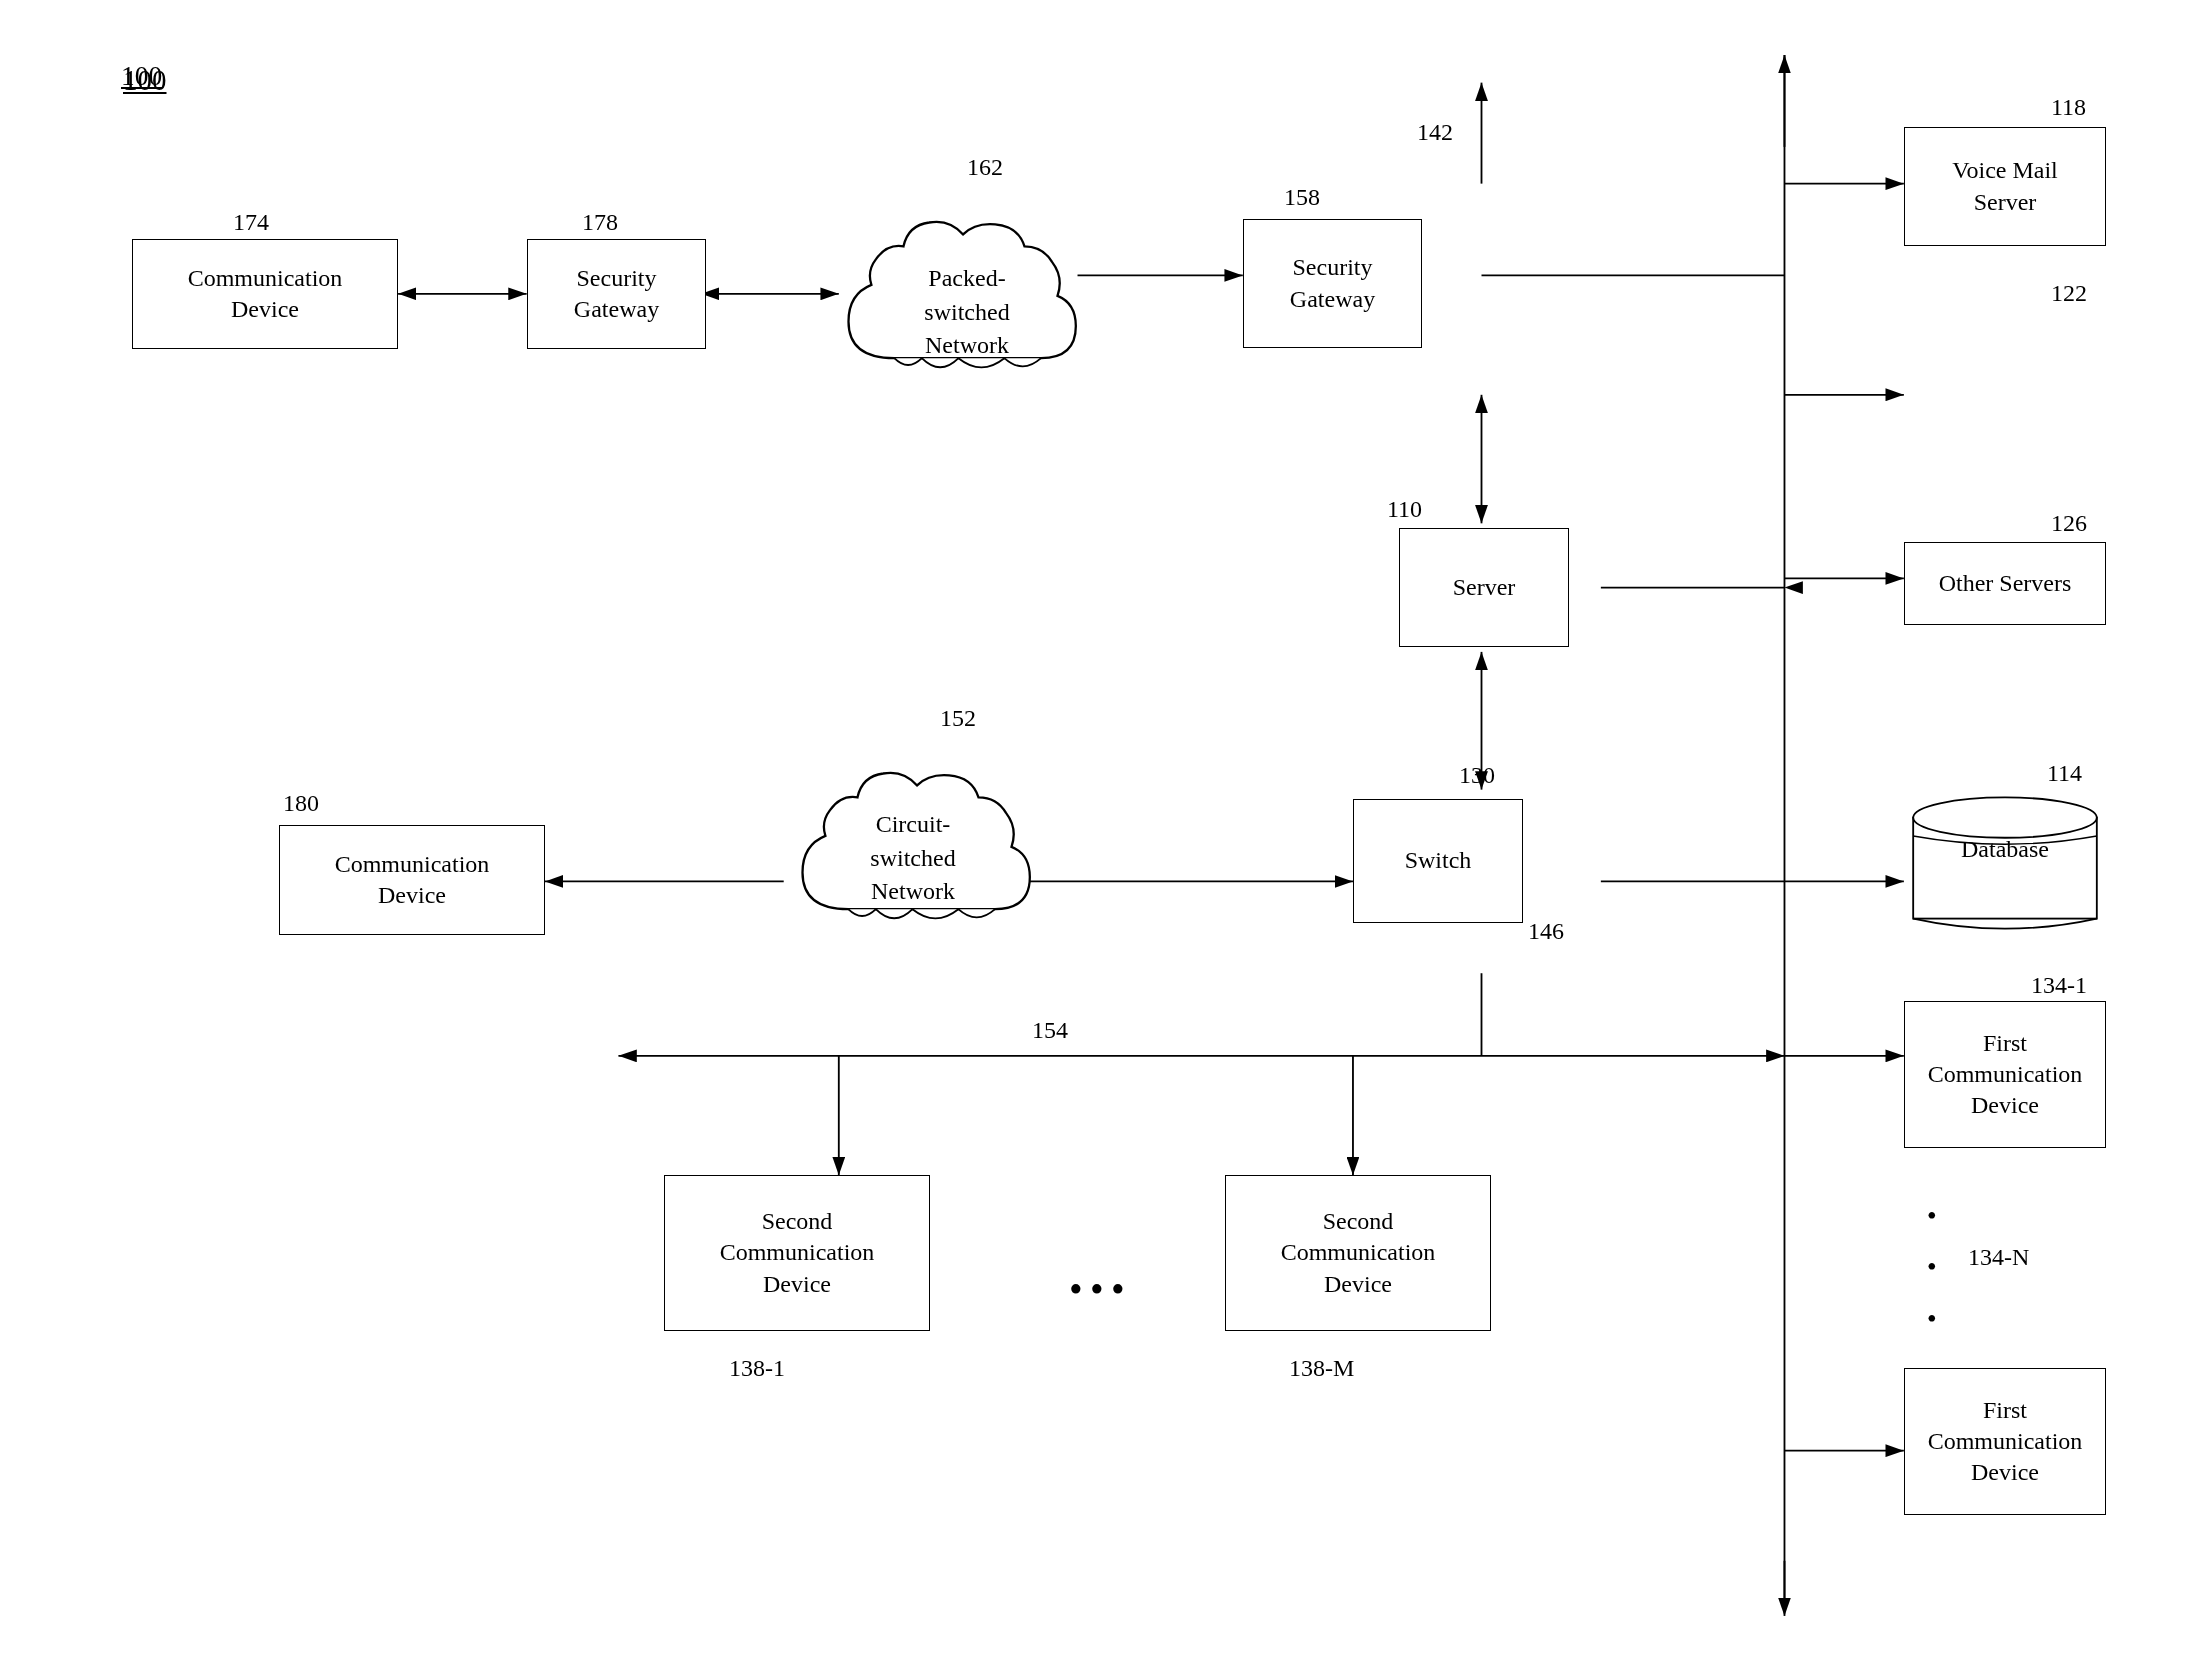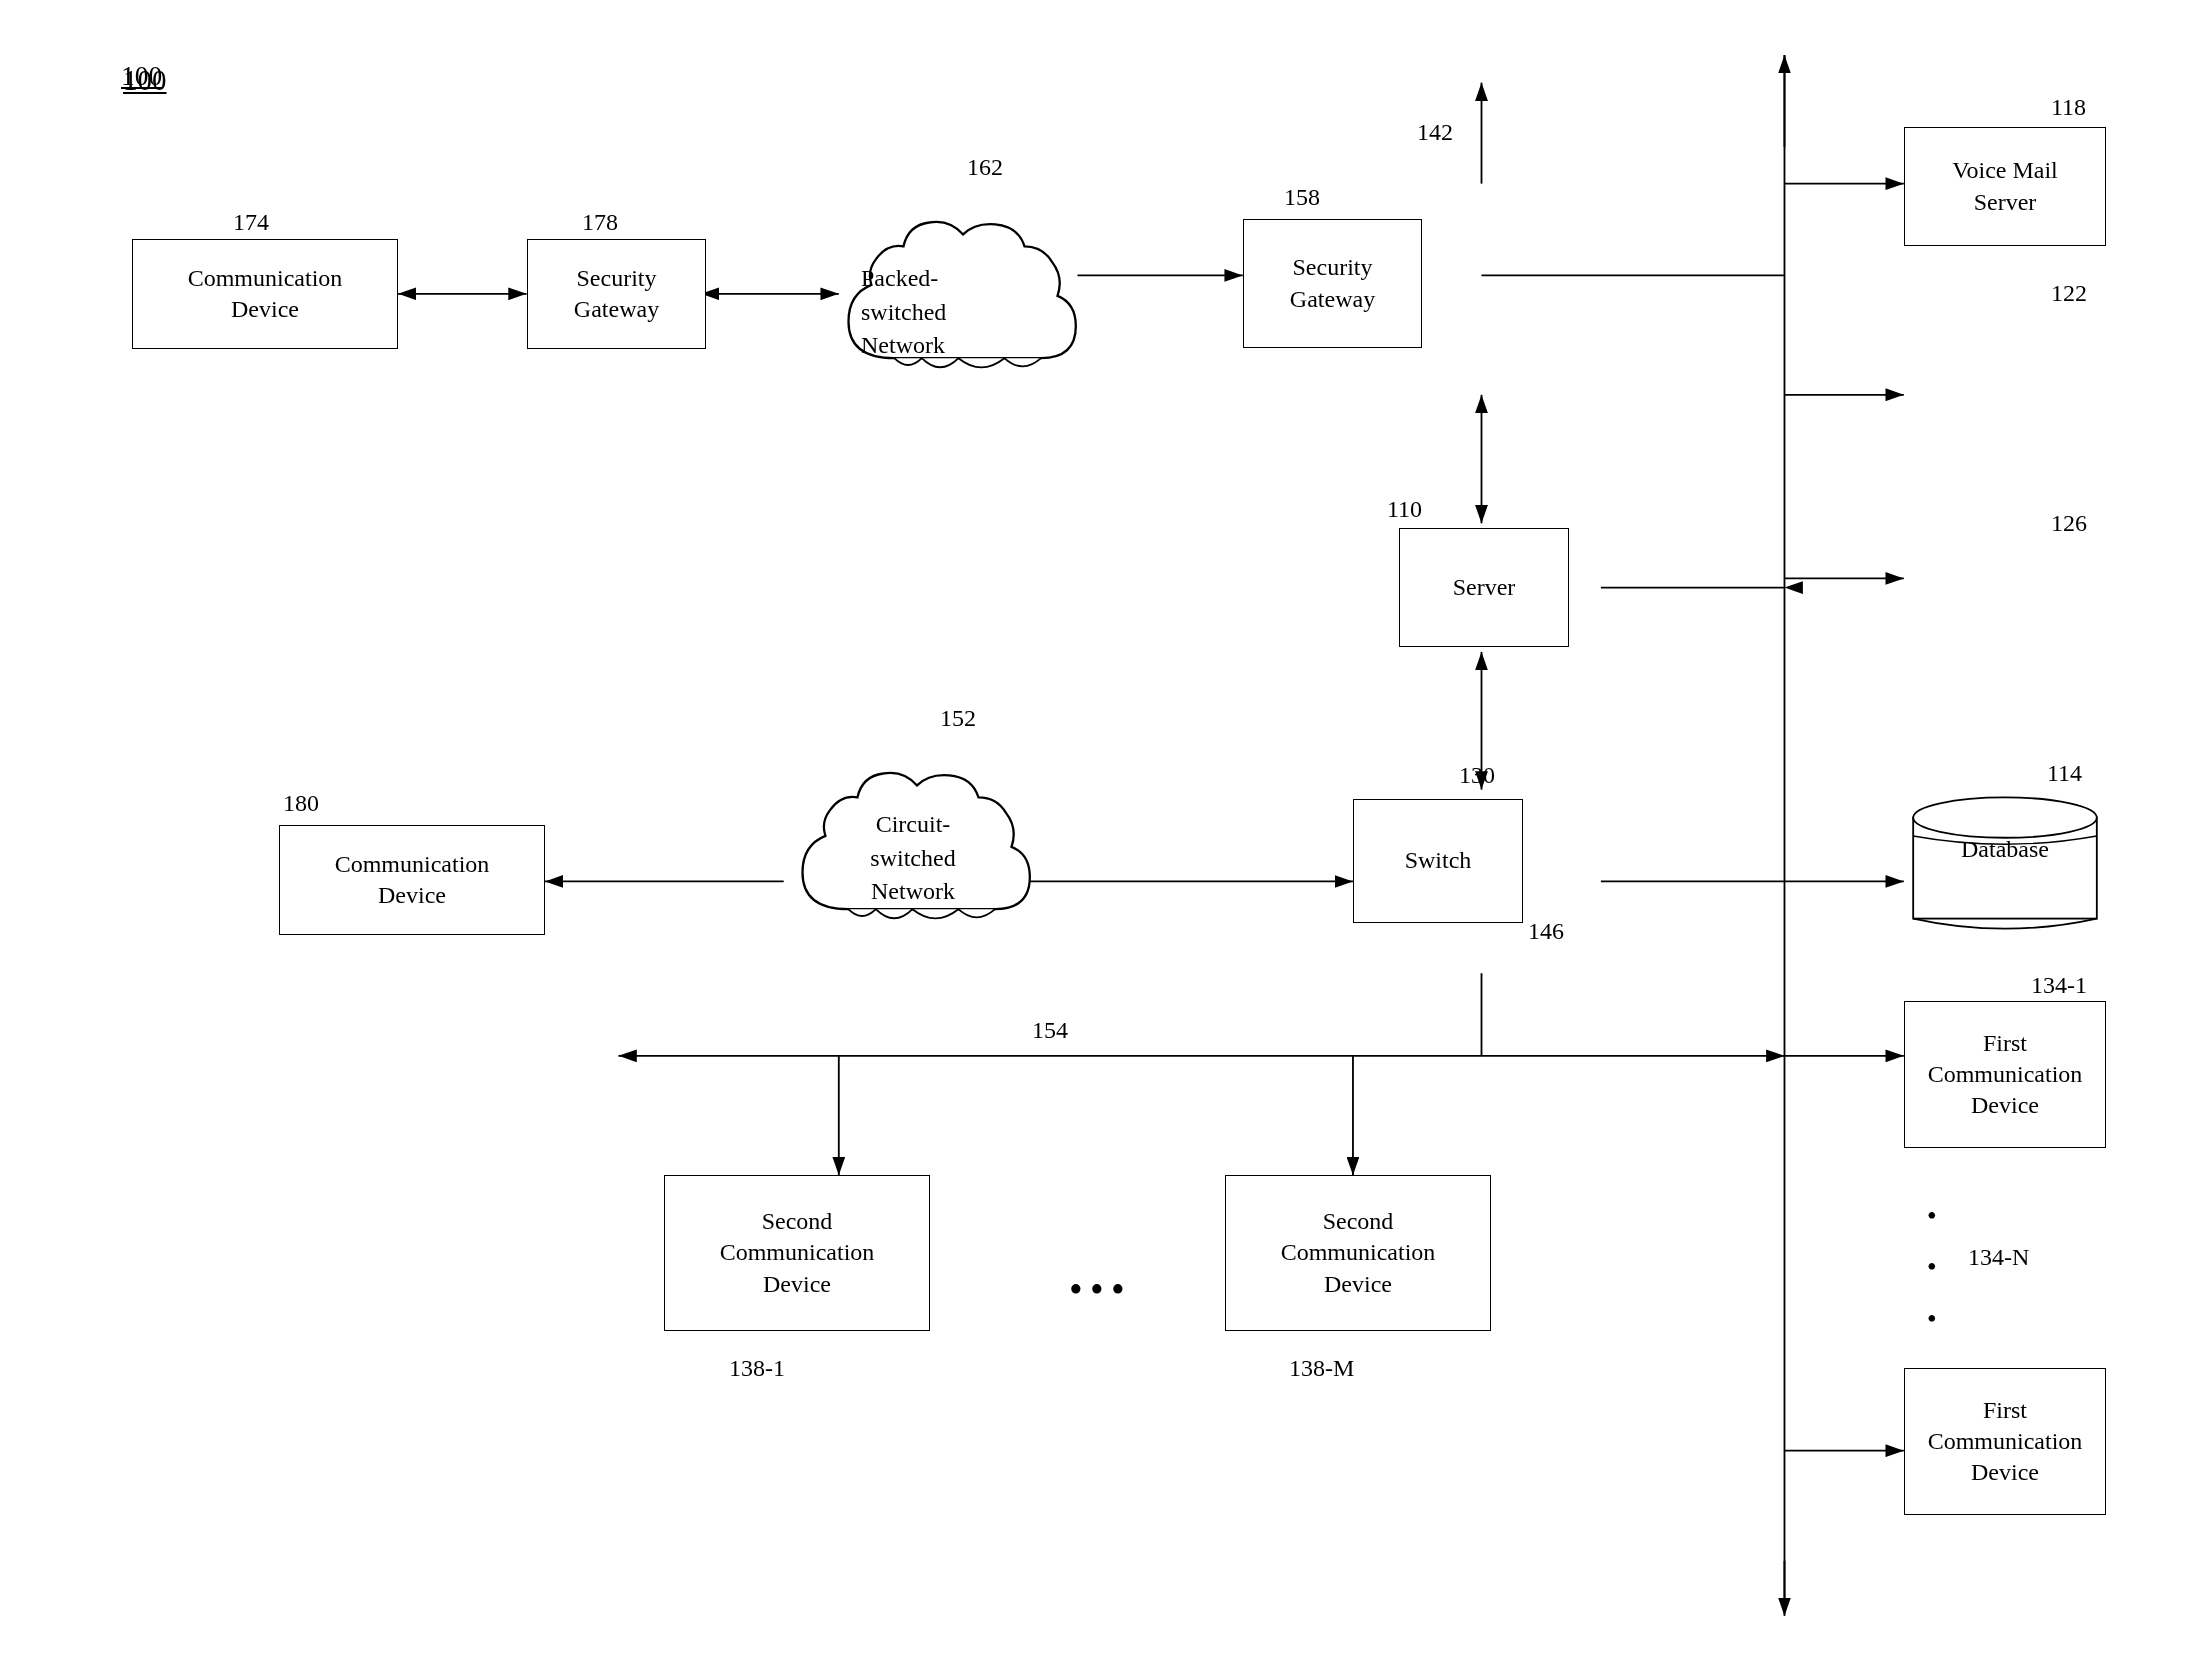--- a/index.html
+++ b/index.html
@@ -148,21 +148,21 @@
   <div class="cloud-container" style="left:781px; top:184px;">
     <svg width="275" height="220" viewBox="0 0 300 240">
 
       <path d="M 80 190 Q 30 190 30 150 Q 30 120 55 110 Q 50 95 60 82 Q 72 65 90 68 Q 95 45 118 42 Q 140 38 155 55 Q 168 42 190 44 Q 215 46 222 68 Q 242 68 252 85 Q 265 102 258 122 Q 278 130 278 155 Q 278 190 240 190 Z" fill="white" stroke="#000" stroke-width="2.5"></path>
 
       <path d="M 80 190 Q 95 205 110 190" fill="white" stroke="#000" stroke-width="2"></path>
       <path d="M 110 190 Q 130 210 150 190" fill="white" stroke="#000" stroke-width="2"></path>
       <path d="M 150 190 Q 175 210 200 190" fill="white" stroke="#000" stroke-width="2"></path>
       <path d="M 200 190 Q 220 208 240 190" fill="white" stroke="#000" stroke-width="2"></path>
     </svg>
-    <div style="position:absolute; top:78px; left:40px; width:184px; text-align:left; font-size:24px; font-family:'Times New Roman',serif; line-height:1.4;">
+    <div style="position:absolute; top:78px; left:54px; width:184px; text-align:center; font-size:24px; font-family:'Times New Roman',serif; line-height:1.4;">
       Packed-<br>switched<br>Network
     </div>
   </div>
   <div class="label" style="left:927px; top:154px;">
     <span>162</span>
   </div>
 
   <div class="box" style="left:1203px; top:219px; width:179px; height:129px;">
     Security<br>Gateway
   </div>
@@ -184,20 +184,23 @@
     Voice Mail<br>Server
   </div>
   <div class="label" style="left:2011px; top:94px;">
     <span>118</span>
   </div>
 
   <div class="label" style="left:2011px; top:280px;">
     <span>122</span>
   </div>
 
+  <div class="box" style="left:1864px; top:542px; width:202px; height:83px;">
+    Other Servers
+  </div>
   <div class="label" style="left:2011px; top:510px;">
     <span>126</span>
   </div>
 
   <div class="box" style="left:1313px; top:799px; width:170px; height:124px;">
     Switch
   </div>
   <div class="label" style="left:1419px; top:762px;">
     <span>130</span>
   </div>

